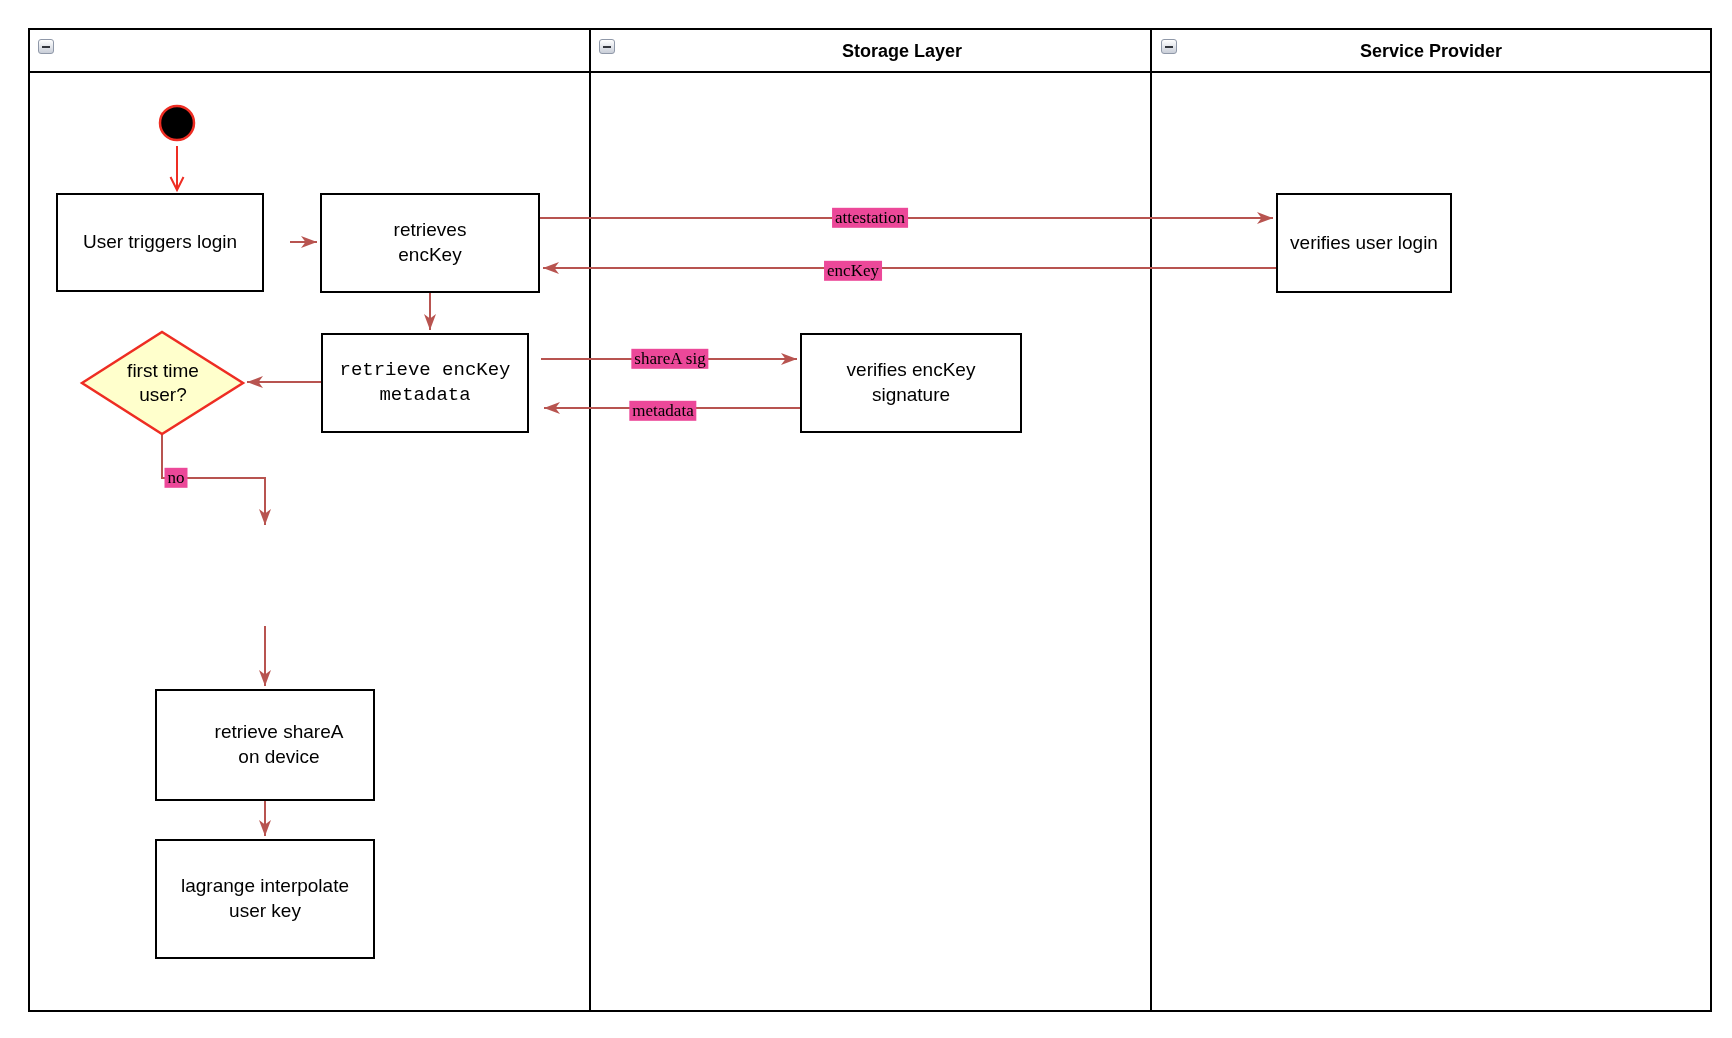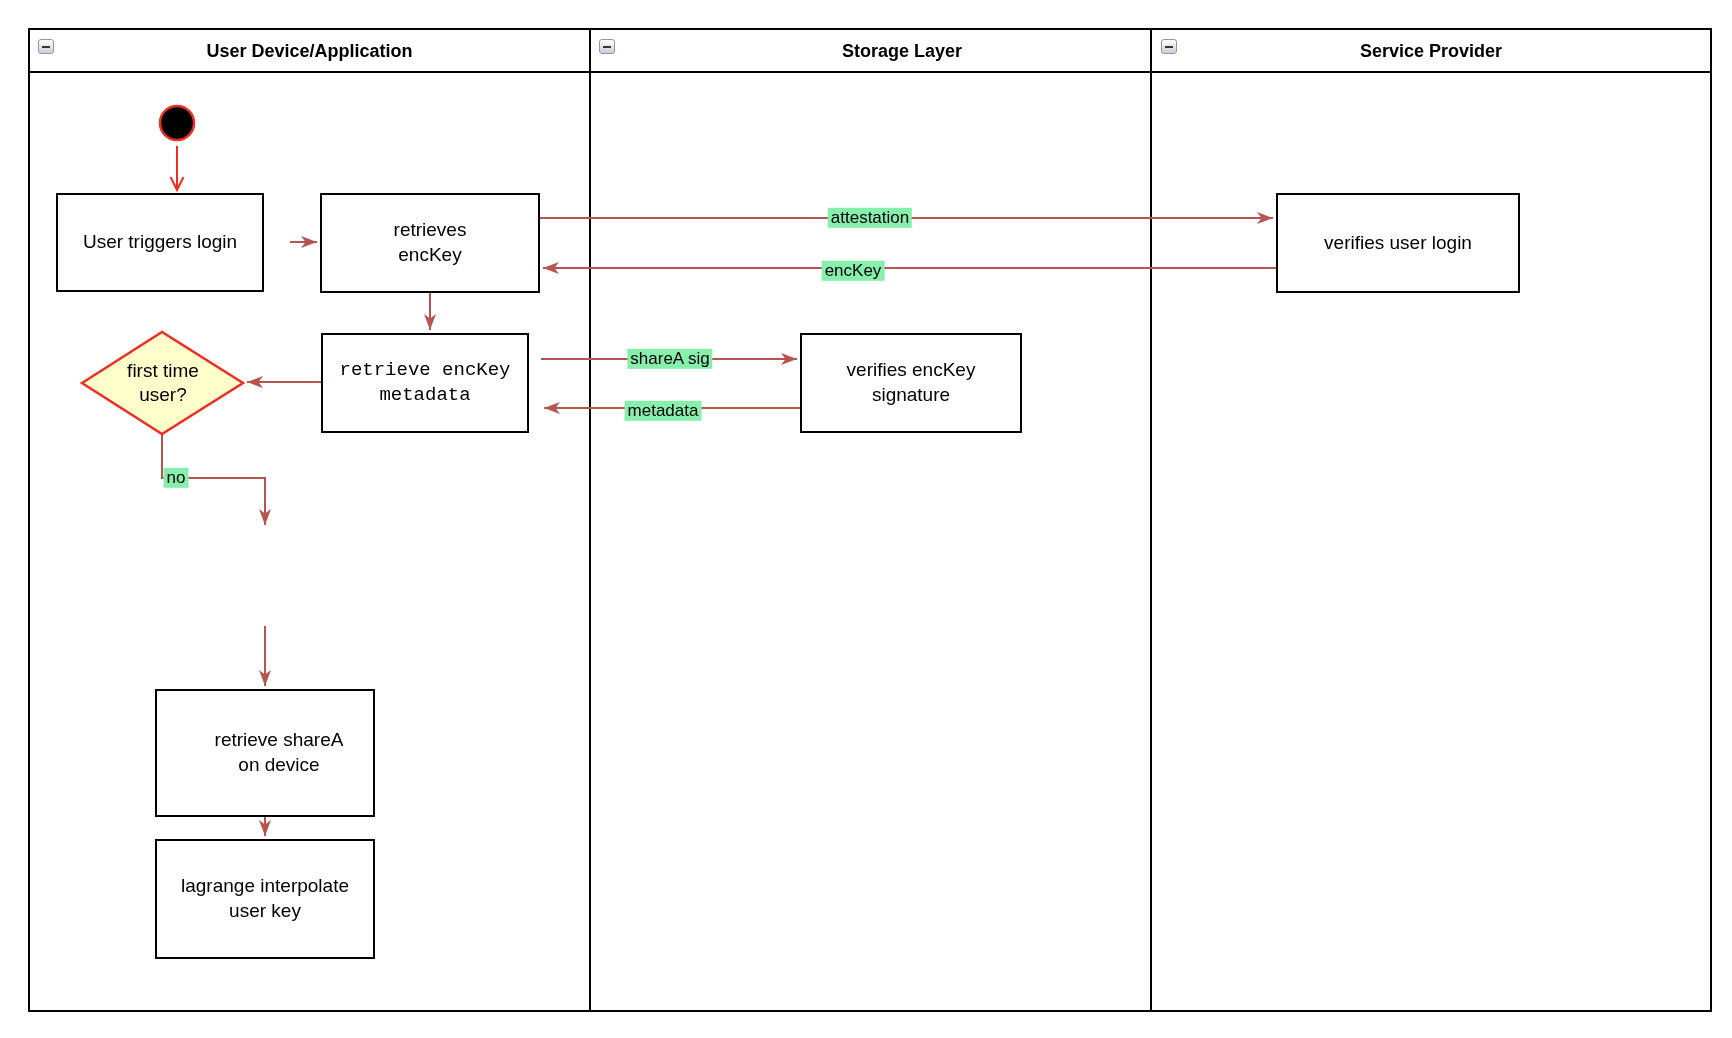--- a/index.html
+++ b/index.html
@@ -38,48 +38,47 @@
   .mk-brick{fill:var(--arrow-brick);stroke:none;}
   .mk-red{fill:none;stroke:var(--arrow-red);stroke-width:2;}
   .diamond-shape{fill:var(--diamond-fill);stroke:var(--diamond-border);stroke-width:2.5;}
   .start-shape{fill:#000000;stroke:var(--arrow-red);stroke-width:2.5;}
   
   .node{position:absolute;box-sizing:border-box;border:2px solid var(--node-border);
         background:var(--node-fill);display:flex;align-items:center;justify-content:center;
         text-align:center;font-size:19px;line-height:1.3;white-space:pre-line;z-index:3;}
   .b1{left:56px; top:193px;width:208px;height:99px;}
   .b2{left:320px;top:193px;width:220px;height:100px;}
-  .b6{left:1276px;top:193px;width:244px;height:100px;}
+  .b6{left:1276px;top:193px;width:176px;height:100px;}
   .b3{left:321px;top:333px;width:208px;height:100px;font-family:Liberation Mono, monospace;}
   .b5{left:800px;top:333px;width:222px;height:100px;}
   .b4{left:145px;top:528px;width:240px;height:98px;}
-  .b7{left:155px;top:689px;width:220px;height:128px;padding-left:28px;}
+  .b7{left:155px;top:689px;width:220px;height:112px;padding-left:28px;}
   .b8{left:155px;top:839px;width:220px;height:120px;}
   .diamond-label{position:absolute;left:163px;top:383px;transform:translate(-50%,-50%);
                  text-align:center;font-size:19px;line-height:1.25;white-space:pre-line;z-index:3;}
   
-  .elabel{position:absolute;transform:translate(-50%,-50%);background:#86efac;
-          padding:0 3px;font-size:17px;line-height:1.2;white-space:nowrap;z-index:4;}
+  .elabel{position:absolute;transform:translate(-50%,-50%);background:#ec4899;
+          padding:0 3px;font-size:17px;line-height:1.2;white-space:nowrap;z-index:4;font-family:Liberation Serif, serif;}
   .l-attestation{left:870px;top:218px;}
   .l-enckey{left:853px;top:271px;}
   .l-enckeysig{left:670px;top:359px;}
   .l-metadata{left:663px;top:411px;}
   .l-no{left:176px;top:478px;}
 </style>
 </head>
 <body>
 
 <div class="stage">
 
   <div class="pool"></div>
   <div class="header-underline"></div>
   <div class="lane-sep sep-1"></div>
   <div class="lane-sep sep-2"></div>
 
-  <div class="lane-title t1">User Device/Application</div>
   <div class="lane-title t2">Storage Layer</div>
   <div class="lane-title t3">Service Provider</div>
 
   <div class="collapse-btn c1">
       <span class="minus"></span>
     </div>
   <div class="collapse-btn c2">
       <span class="minus"></span>
     </div>
   <div class="collapse-btn c3">

